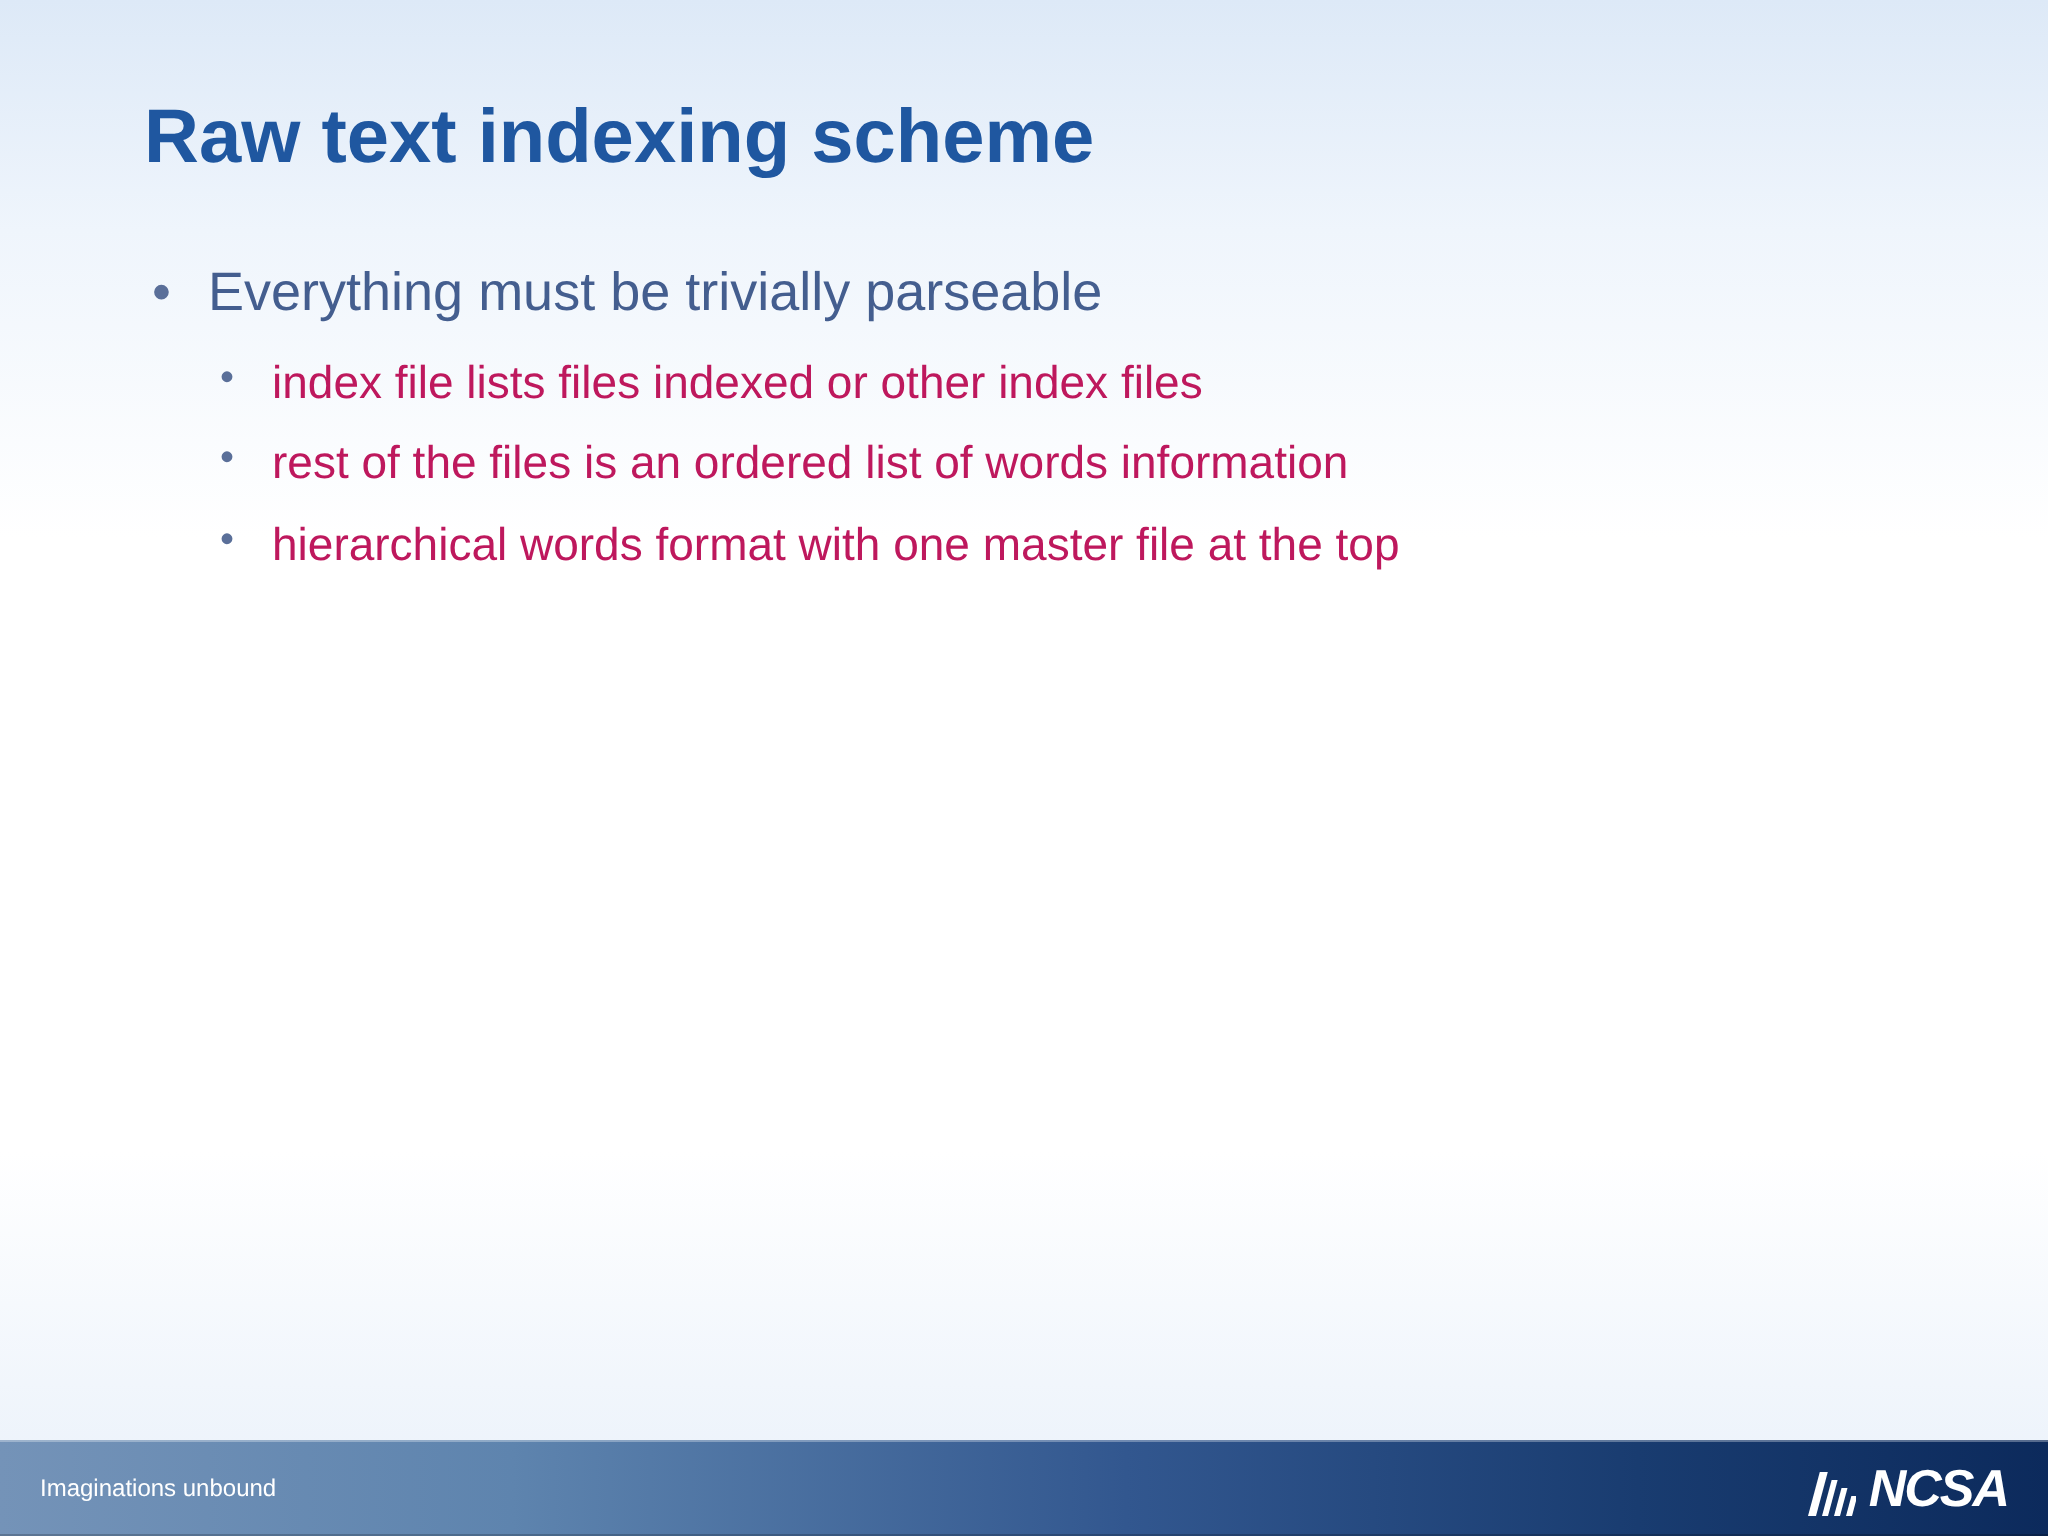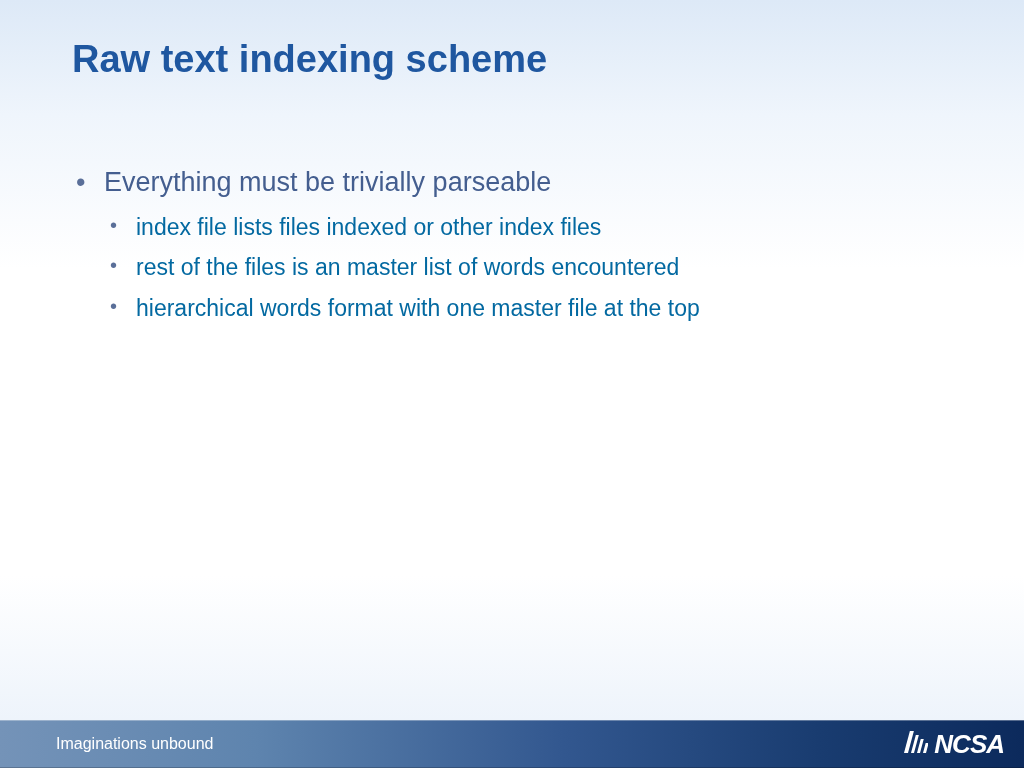--- a/index.html
+++ b/index.html
@@ -10,35 +10,34 @@
     body {
       width: 1024px;
       height: 768px;
       font-family: Arial, Helvetica, sans-serif;
       overflow: hidden;
       position: relative;
       background: linear-gradient(to bottom, #dde9f7 0%, #eff5fc 15%, #ffffff 35%, #ffffff 75%, #e8f0fa 100%);
     }
     .slide-title {
       position: absolute;
-      top: 38px;
+      top: 48px;
       left: 72px;
       font-size: 38px;
       font-weight: bold;
       color: #1f57a0;
     }
     .content {
       position: absolute;
       top: 128px;
       left: 72px;
       right: 72px;
     }
     ul {
       list-style: none;
-      margin-top: 36px;
     }
     li.level1 {
       position: relative;
       padding-left: 32px;
       margin-bottom: 8px;
       font-size: 27px;
       color: #445e8f;
       line-height: 1.4;
     }
     li.level1::before {
@@ -47,21 +46,21 @@
       left: 4px;
       top: 0;
       color: #5a6f99;
       font-size: 27px;
     }
     li.level2 {
       position: relative;
       padding-left: 64px;
       margin-bottom: 6px;
       font-size: 23px;
-      color: #0369a1;
+      color: #be185d;
       line-height: 1.5;
     }
     li.level2::before {
       content: "•";
       position: absolute;
       left: 38px;
       top: 0;
       color: #5a6f99;
       font-size: 20px;
     }
@@ -74,27 +73,26 @@
       background: linear-gradient(to right, #7493b8 0%, #5e84ae 25%, #32578f 55%, #193c70 80%, #0c2a5c 100%);
       display: flex;
       align-items: center;
       justify-content: space-between;
       padding: 0 20px;
       border-top: 1px solid rgba(255,255,255,0.3);
       border-bottom: 1px solid rgba(0,0,0,0.2);
     }
     .footer-tagline {
       color: #ffffff;
-      font-size: 16px;
+      font-size: 12px;
       font-weight: normal;
-      margin-left: 36px;
     }
     .logo {
       display: flex;
-      align-items: flex-start;
+      align-items: flex-end;
       gap: 6px;
     }
     .logo-icon {
       width: 26px;
       height: 26px;
       position: relative;
       overflow: hidden;
     }
     .logo-text {
       color: #ffffff;
@@ -106,21 +104,21 @@
   </style>
 </head>
 <body>
 
 <h1 class="slide-title">Raw text indexing scheme</h1>
 
 <div class="content">
   <ul>
     <li class="level1">Everything must be trivially parseable</li>
     <li class="level2">index file lists files indexed or other index files</li>
-    <li class="level2">rest of the files is an master list of words encountered</li>
+    <li class="level2">rest of the files is an ordered list of words information</li>
     <li class="level2">hierarchical words format with one master file at the top</li>
   </ul>
 </div>
 
 <div class="footer">
   <span class="footer-tagline">Imaginations unbound</span>
   <div class="logo">
     <span class="logo-icon">
       <svg width="26" height="26" viewBox="0 0 26 26">
         <rect x="0" y="0" width="26" height="26" fill="none"></rect>

